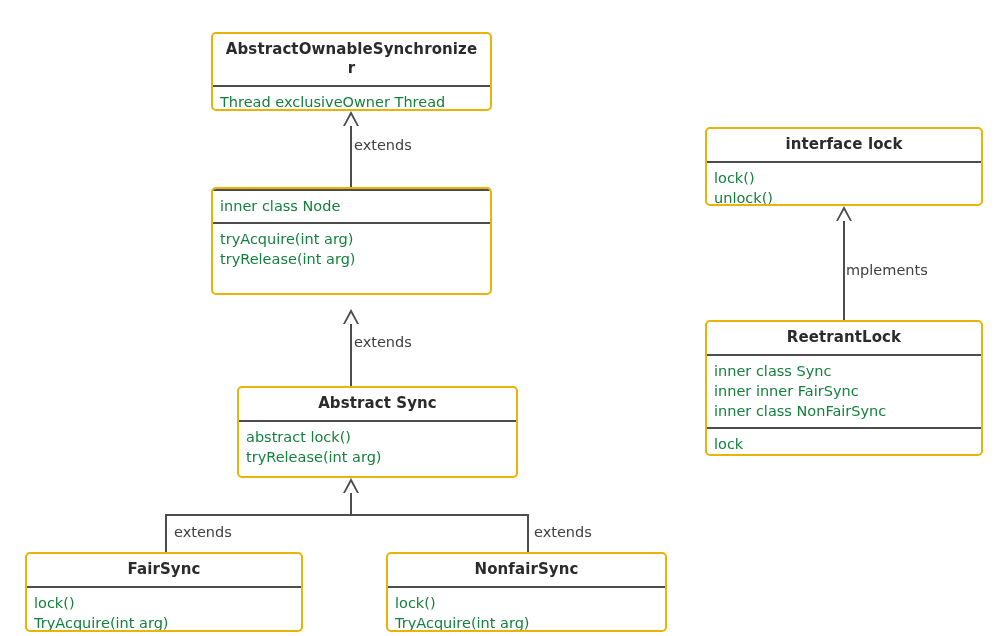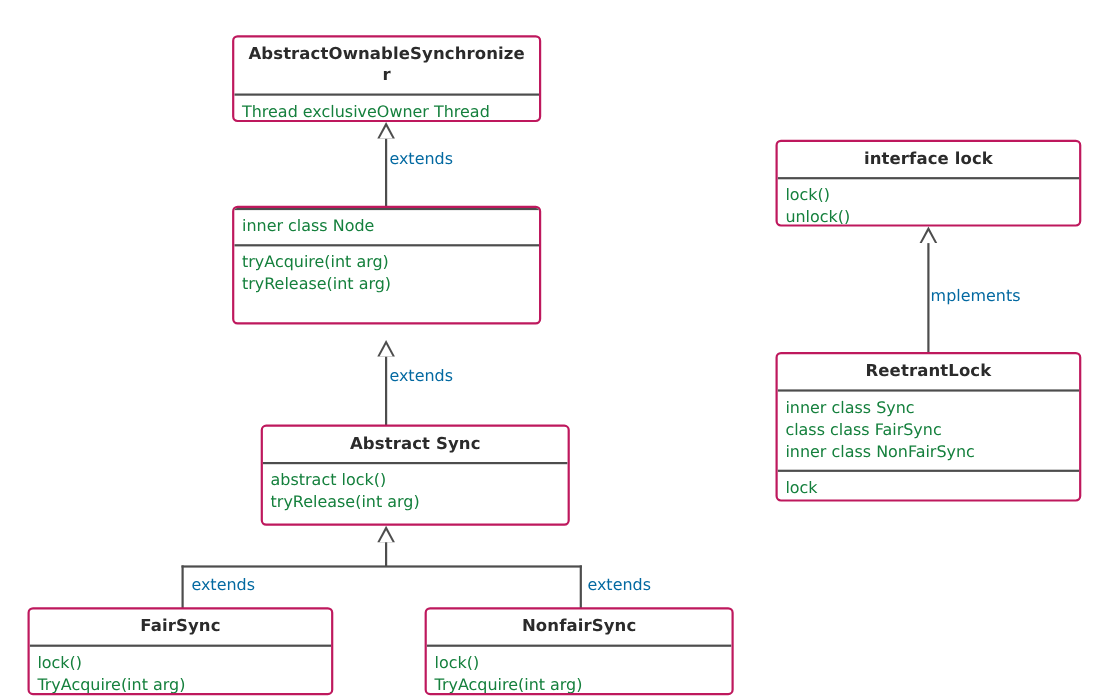--- a/index.html
+++ b/index.html
@@ -14,21 +14,21 @@
     background: #ffffff;
     overflow: hidden;
     font-family: "DejaVu Sans", "Liberation Sans", sans-serif;
   }
 
   
   .uml-box {
     position: absolute;
     box-sizing: border-box;
     background: #ffffff;
-    border: 2px solid #be185d;
+    border: 2px solid #eab308;
     border-radius: 5px;
     overflow: hidden;
   }
   .uml-title {
     box-sizing: border-box;
     width: 100%;
     text-align: center;
     font-weight: bold;
     font-size: 15px;
     color: #2b2b2b;
@@ -84,21 +84,21 @@
     top: 4px;
     width: 0;
     height: 0;
     border-left: 6px solid transparent;
     border-right: 6px solid transparent;
     border-bottom: 11px solid #ffffff;
   }
   .edge-label {
     position: absolute;
     font-size: 14.5px;
-    color: #0369a1;
+    color: #404040;
     white-space: nowrap;
     line-height: 17px;
   }
 </style>
 </head>
 <body>
 
 <div id="canvas">
 
   <div class="uml-box" style="left:211px; top:32px; width:281px; height:79px;">
@@ -190,21 +190,21 @@
     <div class="tri-outer"></div>
       <div class="tri-inner"></div>
   </div>
   <div class="edge-label" style="left:846px; top:262px;">mplements</div>
 
   <div class="uml-box" style="left:705px; top:320px; width:278px; height:136px;">
     <div class="uml-title">ReetrantLock</div>
     <div class="uml-sep"></div>
     <div class="uml-compartment">
       <div class="uml-member">inner class Sync</div>
-      <div class="uml-member">class class FairSync</div>
+      <div class="uml-member">inner inner FairSync</div>
       <div class="uml-member">inner class NonFairSync</div>
     </div>
     <div class="uml-sep"></div>
     <div class="uml-compartment">
       <div class="uml-member">lock</div>
       <div class="uml-member">unlock</div>
     </div>
   </div>
 
 </div>

